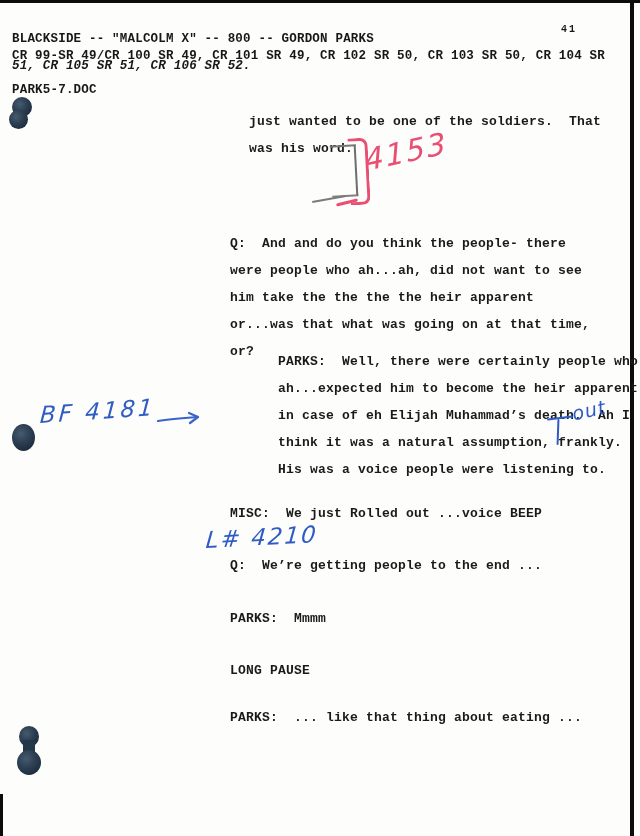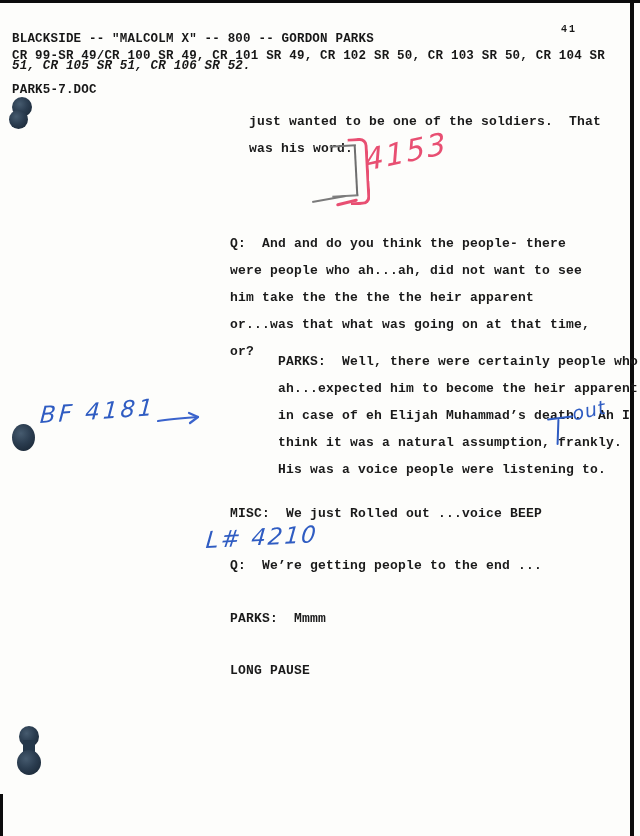--- a/index.html
+++ b/index.html
@@ -111,20 +111,21 @@
 or?</div>
   <div class="para p3">PARKS:  Well, there were certainly people who
 ah...expected him to become the heir apparent
 in case of eh Elijah Muhammad’s death.  Ah I
 think it was a natural assumption, frankly.
 His was a voice people were listening to.</div>
   <div class="para p4">MISC:  We just Rolled out ...voice BEEP</div>
   <div class="para p5">Q:  We’re getting people to the end ...</div>
   <div class="para p6">PARKS:  Mmmm</div>
   <div class="para p7">LONG PAUSE</div>
+  <div class="para p8">PARKS:  ... like that thing about eating ...</div>
 
   <div class="gray-bracket"></div>
   <div class="gray-tail"></div>
   <div class="red-bracket"></div>
   <div class="red-tail"></div>
 
   <div class="hand hand-red red-number">4153</div>
   <div class="hand hand-blue bf-note">BF 4181</div>
   <div class="hand hand-blue log-note">L# 4210</div>
   <div class="hand hand-blue out-note">out</div>

